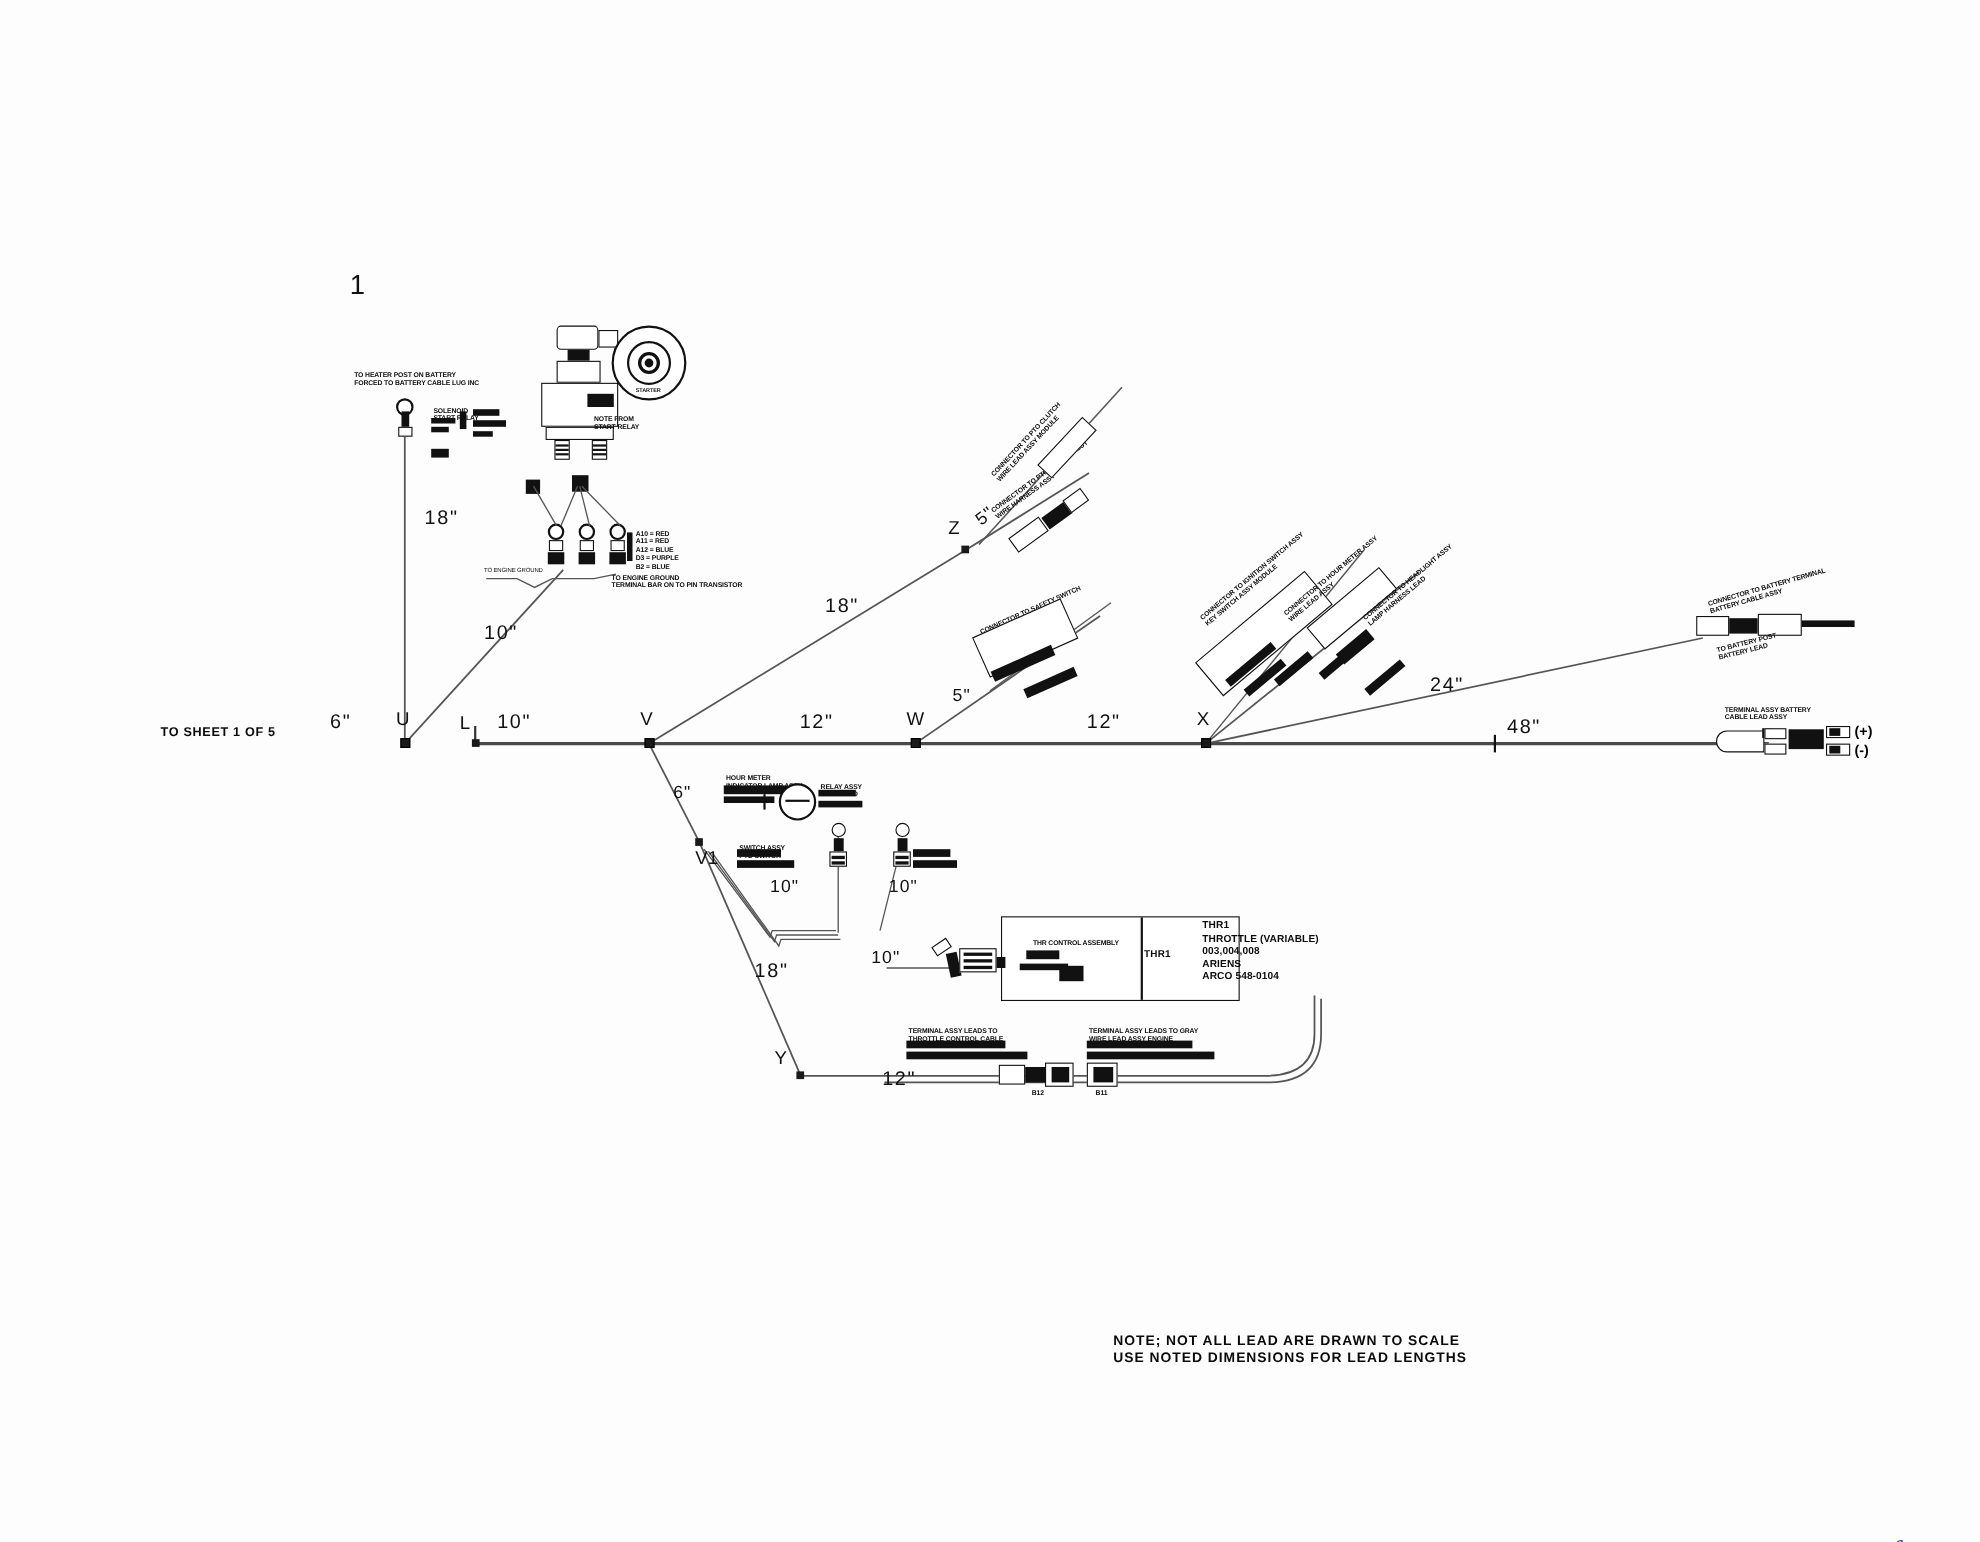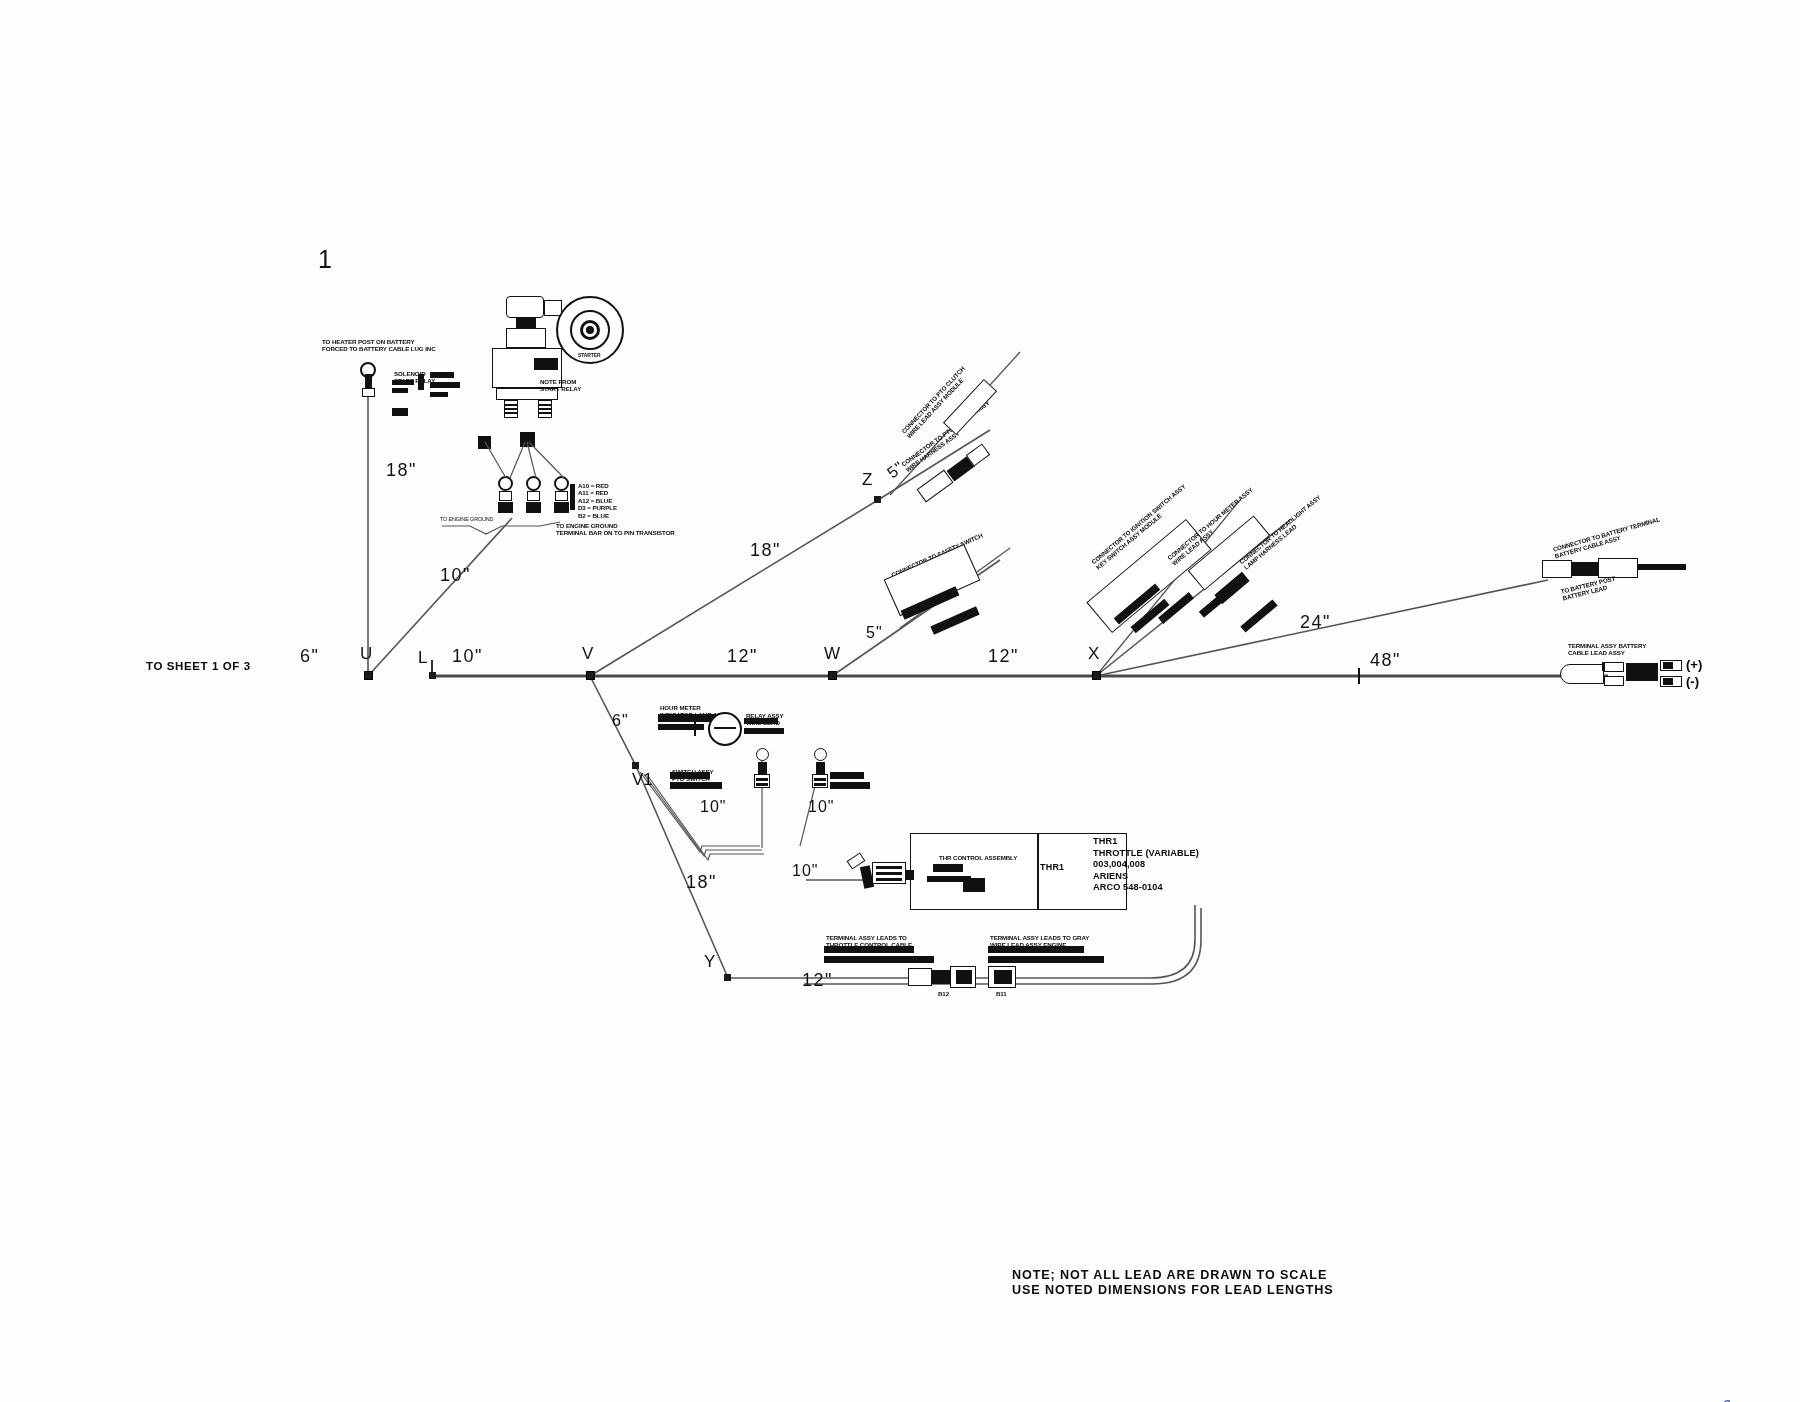--- a/index.html
+++ b/index.html
@@ -121,21 +121,21 @@
     position: absolute;
     font-size: 12.6px;
     line-height: 15.4px;
     font-weight: bold;
     letter-spacing: .9px;
     color: #0a0a0a;
     white-space: pre;
   }
   #note-wire-colors { left: 281px; top: 1076px; }
   #note-engine-colors { left: 281px; top: 1168px; }
-  #note-scale { left: 1012px; top: 1268px; }
+  #note-scale { left: 1012px; top: 1212px; }
 
   
   #watermark {
     position: absolute;
     left: 1633px; top: 1352px;
     font-family: "Liberation Serif", serif;
     font-size: 31px;
     letter-spacing: -0.5px;
     line-height: 31px;
     margin-top: 44px;
@@ -232,21 +232,21 @@
 
   <div class="node-sm abs" style="left:874px; top:496px;"></div>
   <div class="node-label" style="left:862px; top:470px;">Z</div>
 
   <div class="node-sm abs" style="left:632px; top:762px;"></div>
   <div class="node-label" style="left:632px; top:770px;">V1</div>
 
   <div class="node-sm abs" style="left:724px; top:974px;"></div>
   <div class="node-label" style="left:704px; top:952px;">Y</div>
 
-  <div class="txt" id="to-sheet">TO SHEET 1 OF 3</div>
+  <div class="txt" id="to-sheet">TO SHEET 1 OF 5</div>
 
   <div class="dim" style="left:300px; top:646px;">6"</div>
   <div class="dim" style="left:452px; top:646px;">10"</div>
   <div class="dim" style="left:727px; top:646px;">12"</div>
   <div class="dim" style="left:988px; top:646px;">12"</div>
   <div class="dim" style="left:1370px; top:650px;">48"</div>
 
   <div class="blk" style="left:1358px; top:668px; width:2px; height:16px;"></div>
 
   <div class="dim" style="left:386px; top:460px;">18"</div>

